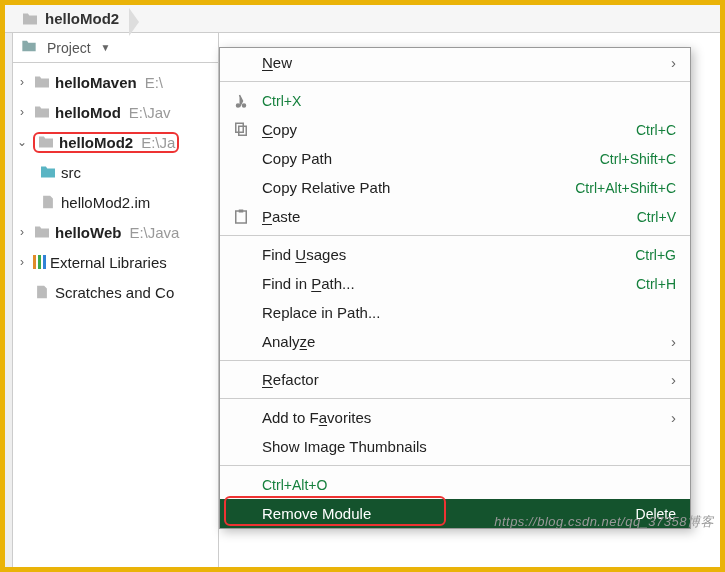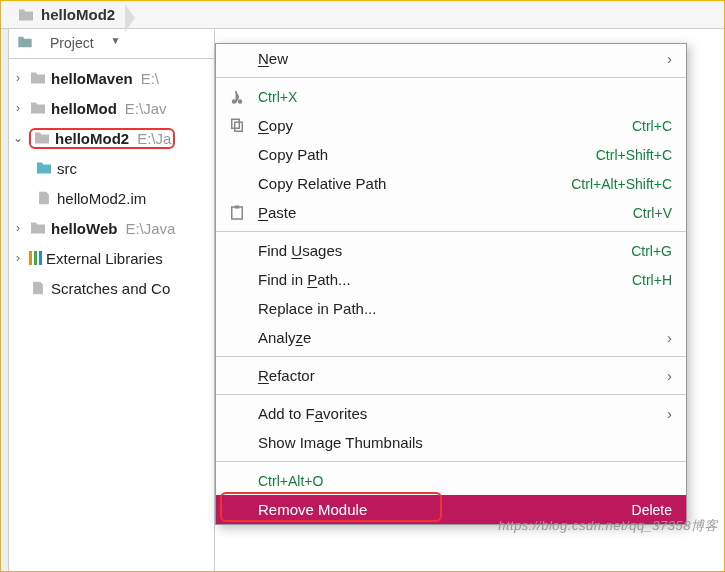--- a/index.html
+++ b/index.html
@@ -6,21 +6,21 @@
   body {
     font-family: "Segoe UI", Arial, sans-serif;
     font-size: 15px;
     background: #fff;
     color: #222;
     width: 725px;
     height: 572px;
     overflow: hidden;
     position: relative;
   }
-  .frame { border: 1px solid #eab308; width: 725px; height: 572px; position: relative; }
+  .frame { border: 5px solid #eab308; width: 725px; height: 572px; position: relative; }
 
   
   .breadcrumb {
     height: 28px;
     border-bottom: 1px solid #ccc;
     background: #f6f6f6;
     display: flex;
     align-items: center;
     padding-left: 6px;
   }
@@ -40,21 +40,21 @@
     position: absolute; right: 0; top: 0;
   }
   .crumb svg { width: 16px; height: 14px; }
 
   .cols { display: flex; flex-direction: row; height: calc(100% - 28px); }
   .gutter { width: 8px; background: #eee; border-right: 1px solid #ccc; }
 
   
   .project-panel { width: 206px; border-right: 1px solid #ccc; background: #fff; }
   .panel-header {
-    display: flex; gap: 17px;
+    display: flex; align-items: center; gap: 10px;
     padding: 6px 8px;
     border-bottom: 1px solid #ccc;
     color: #555; font-size: 14px;
   }
   .panel-header .tri { font-size: 10px; color: #666; }
   .tree { padding: 4px 0; }
   .tree-row {
     display: flex; align-items: center; gap: 4px;
     height: 30px;
     padding-left: 2px;
@@ -101,21 +101,21 @@
     font-size: 15px;
     color: #222;
     cursor: default;
   }
   .mi .micon { position: absolute; left: 12px; width: 18px; height: 18px; }
   .mi .label { flex: 1; }
   .mi .sc { color: #15803d; font-size: 14px; }
   .mi .sub { color: #666; }
   .mi u { text-decoration: underline; text-underline-offset: 2px; }
   .sep { height: 1px; background: #ccc; margin: 4px 0; }
-  .mi.selected { background: #be185d; color: #fff; }
+  .mi.selected { background: #14532d; color: #fff; }
   .mi.selected .sc { color: #fff; }
   .sel-outline {
     position: absolute;
     border: 2px solid #e33; border-radius: 6px;
     pointer-events: none;
   }
 
   .watermark {
     position: absolute; right: 6px; bottom: 36px;
     color: #999; font-size: 13px; letter-spacing: .5px;

